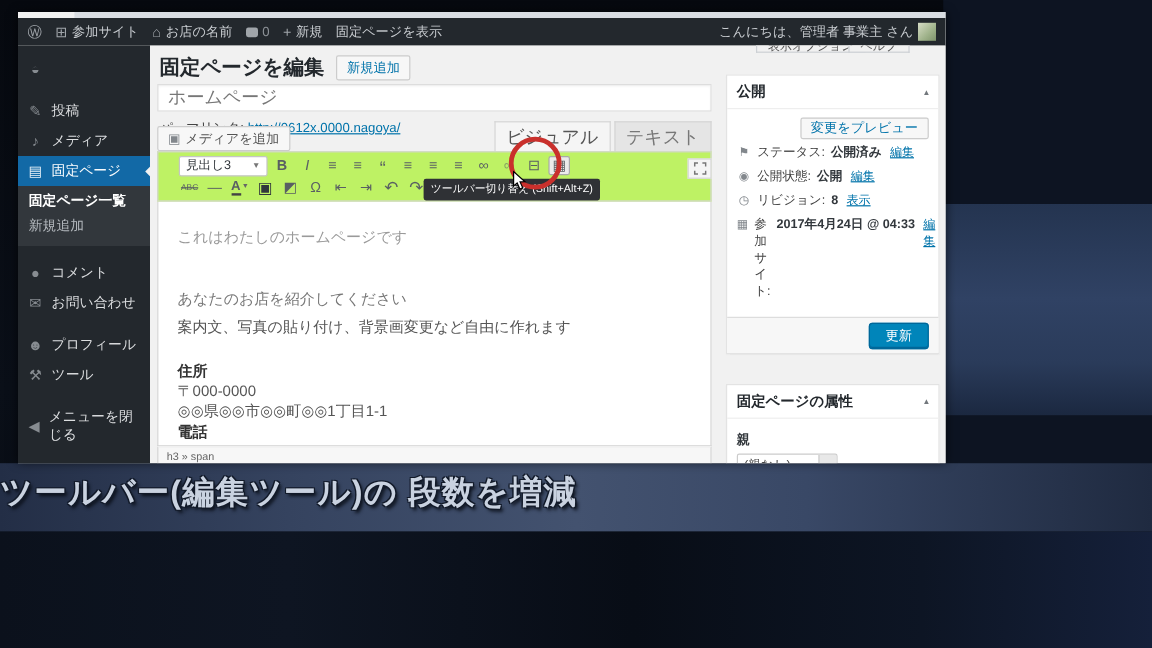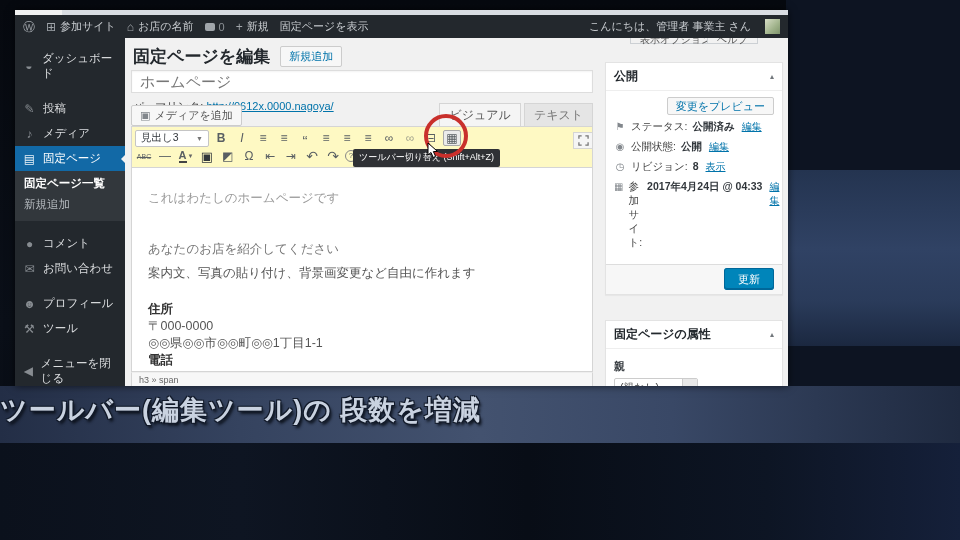--- a/index.html
+++ b/index.html
@@ -25,21 +25,21 @@
           overflow:hidden; box-shadow:0 0 8px rgba(0,0,0,.65); font-size:12px; color:#444; }
   .sliver { position:absolute; top:0; left:47px; right:0; height:5px; background:#d9dde2; }
 
   
   .adminbar { position:absolute; top:5px; left:0; right:0; height:23px; background:#23282d;
     display:flex; align-items:center; padding:0 8px; gap:11px; color:#c8ccd0; font-size:11px; white-space:nowrap; }
   .ab-item { display:flex; align-items:center; gap:4px; cursor:default; }
   .ab-icon { color:#a0a5aa; font-size:12px; line-height:1; }
   .bubble { display:inline-block; width:10px; height:8px; background:#a0a5aa; border-radius:2px; position:relative; }
   .bubble i { position:absolute; left:2px; bottom:-3px; border:3px solid transparent; border-top-color:#a0a5aa; border-left-width:2px; border-right-width:2px; }
-  .ab-right { margin-left:auto; display:flex; align-items:flex-start; gap:14px; }
+  .ab-right { margin-left:auto; display:flex; align-items:flex-start; gap:4px; }
   .avatar { width:15px; height:15px; background:linear-gradient(135deg,#d7ddc6,#9fb28a 60%,#7e936c); }
 
   
   .sidebar { position:absolute; top:28px; left:0; width:110px; height:348px; background:#23282d;
     color:#dcdee0; font-size:11.5px; padding-top:8px; }
   .sb-item { display:flex; align-items:center; gap:7px; padding:5px 8px; cursor:default; }
   .sb-icon { width:13px; text-align:center; color:#878c91; font-size:12px; }
   .sb-item.active { background:#1269a6; color:#fff; position:relative; }
   .sb-item.active .sb-icon { color:#e8f2f8; }
   .sb-arrow { position:absolute; right:-1px; top:50%; margin-top:-5px; width:0; height:0;
@@ -65,25 +65,25 @@
     border:1px solid #ddd; font-size:15px; color:#777; padding:0 8px; line-height:21px; box-shadow:inset 0 1px 2px rgba(0,0,0,.05); }
   .permalink { position:absolute; left:8px; top:61px; font-size:11px; color:#444; }
   .permalink a { color:#0073aa; text-decoration:underline; }
 
   
   .editor { position:absolute; left:6px; top:68px; width:462px; }
   .media-row { display:flex; align-items:flex-end; height:20px; }
   .add-media { display:flex; align-items:center; gap:4px; }
   .mi { color:#82878c; font-size:11px; }
   .ed-tabs { margin-left:auto; display:flex; gap:3px; }
-  .ed-tab { font-size:12px; padding:3px 9px 2px; color:#555; cursor:pointer;margin-top:40px; }
+  .ed-tab { font-size:15px; padding:3px 9px 2px; color:#555; cursor:pointer;margin-top:40px; }
   .ed-tab.visual { background:#f5f5f5; border:1px solid #d5d5d5; border-bottom:none; }
   .ed-tab.text { background:#e5e5e5; border:1px solid #d5d5d5; border-bottom:none; color:#777; }
 
-  .toolbar { background:#fef9c3; border:1px solid #d5d5d5; padding:2px 3px; position:relative; }
+  .toolbar { background:#bef264; border:1px solid #d5d5d5; padding:2px 17px; position:relative; }
   .tb-row { display:flex; align-items:center; gap:3px; height:18px; }
   .tb-btn { min-width:18px; height:16px; display:flex; align-items:center; justify-content:center;
     color:#595f63; font-size:12px; border-radius:2px; cursor:pointer; line-height:1; }
   .heading-select { width:74px; height:17px; background:#fff; border:1px solid #c5c5c5; border-radius:2px;
     display:flex; align-items:center; justify-content:space-between; padding:0 5px; font-size:10.5px; color:#32373c; cursor:pointer; }
   .heading-select .ar { font-size:7px; color:#777; }
   .g-strike { font-size:7px; text-decoration:line-through; letter-spacing:0; }
   .g-colorA { font-weight:bold; border-bottom:2px solid #444; font-size:11px; }
   .g-ar { font-size:6px; color:#666; margin-left:1px; }
   .g-help { border:1px solid #888; border-radius:50%; width:12px; min-width:12px; height:12px; font-size:8px; }
@@ -170,21 +170,20 @@
       </span>
     <span class="ab-right">
       <span>こんにちは、管理者 事業主 さん</span>
       <span class="avatar"></span>
     </span>
   </div>
 
   <div class="sidebar">
     <div class="sb-item">
       <span class="sb-icon">◒</span>
-      <span>ダッシュボード</span>
     </div>
     <div class="sb-gap"></div>
     <div class="sb-item">
       <span class="sb-icon">✎</span>
       <span>投稿</span>
     </div>
     <div class="sb-item">
       <span class="sb-icon">♪</span>
       <span>メディア</span>
     </div>

